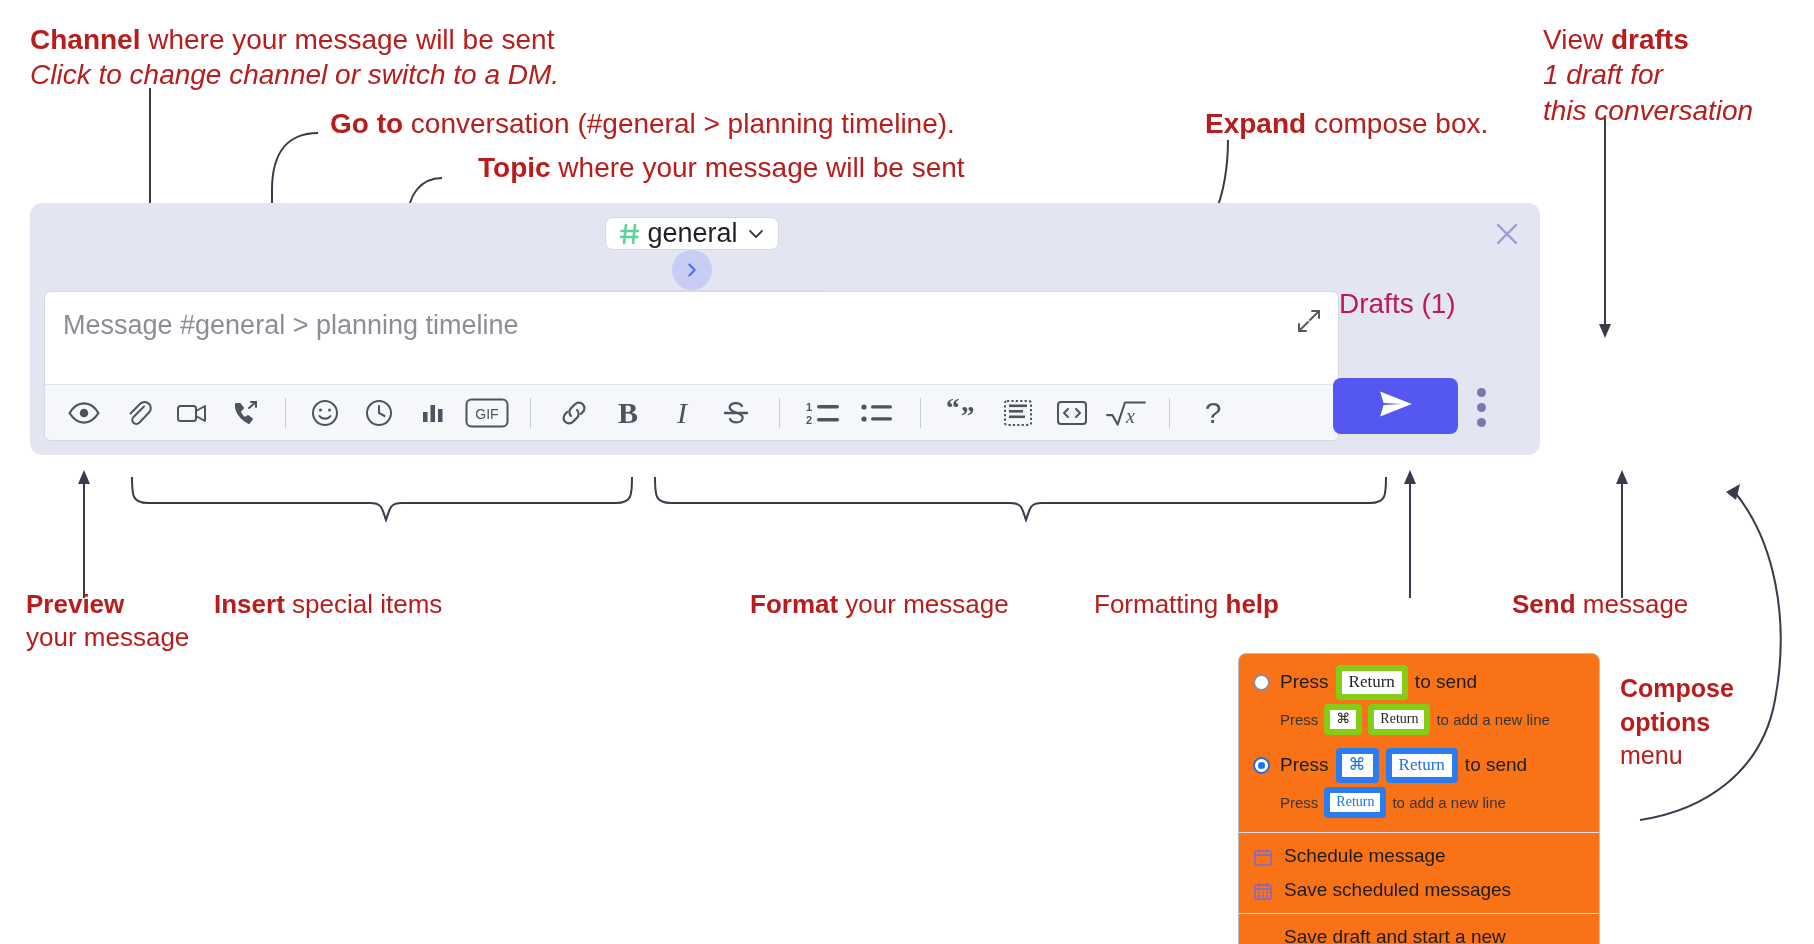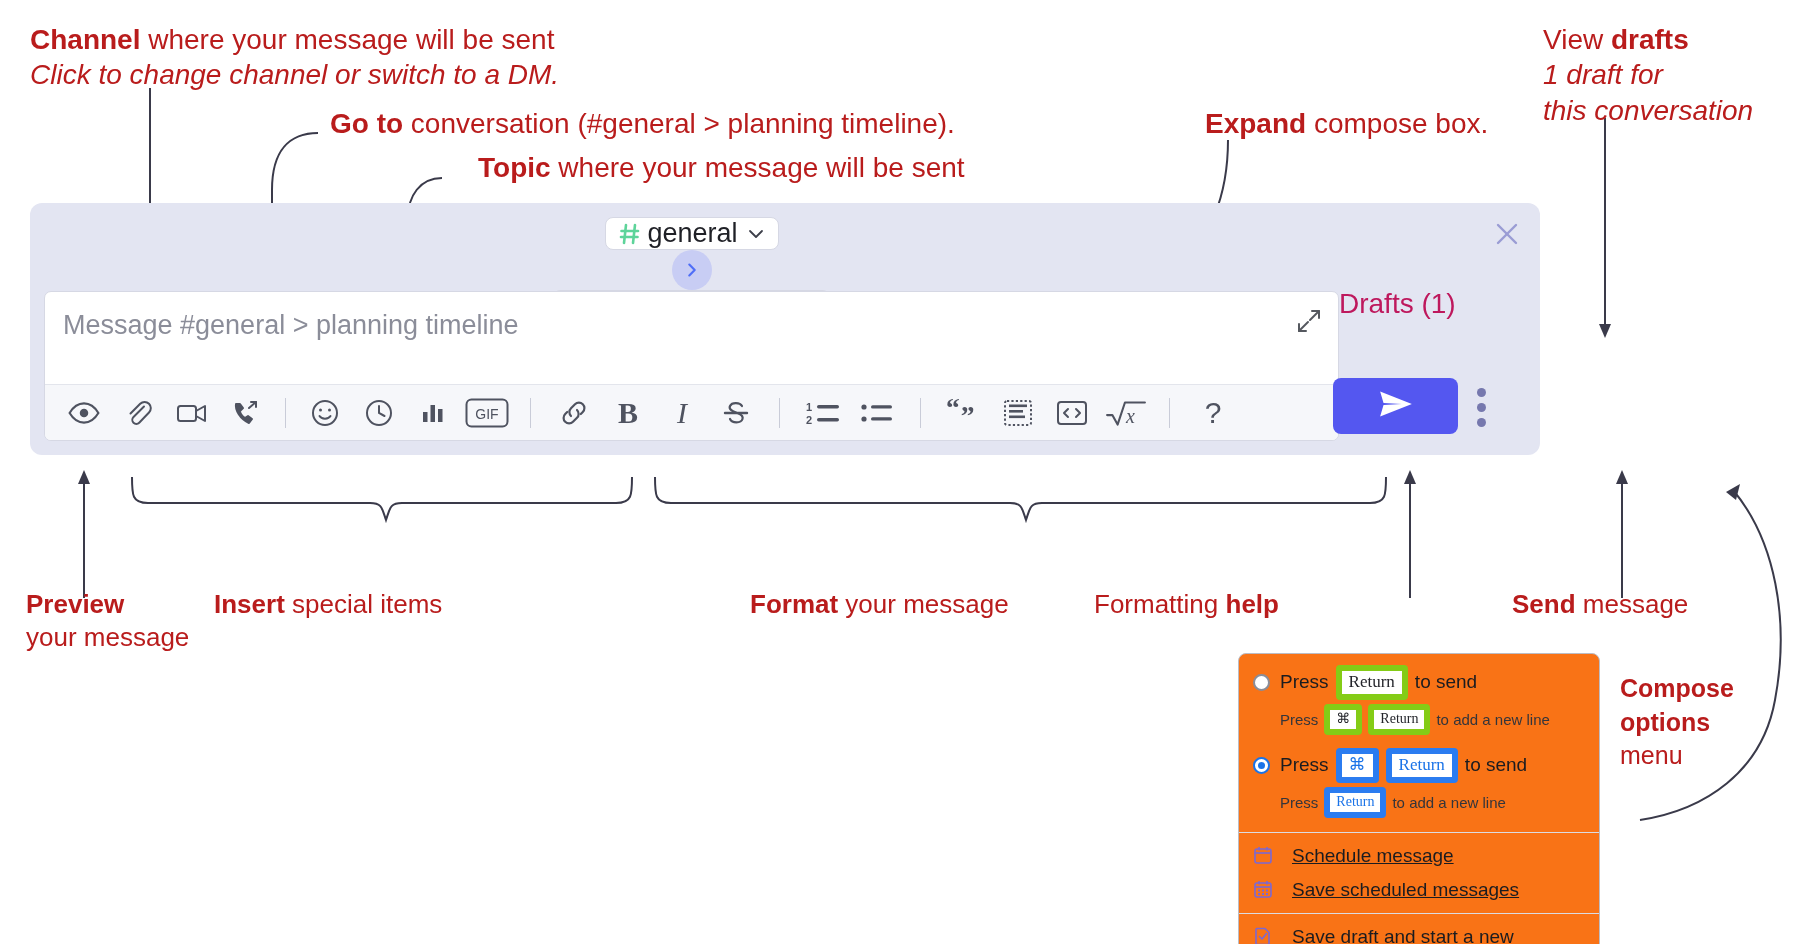--- a/index.html
+++ b/index.html
@@ -144,22 +144,22 @@
   .dd-sub { font-size: 15px; color: #34353b; display: flex; align-items: center; gap: 6px;
             padding: 3px 14px 6px 41px; }
   .key {
     display: inline-block; border: 6px solid #84cc16; border-radius: 4px;
     padding: 0px 7px; font-size: 17px; color: #24252b; background: #fff; line-height: 1.35; font-family: Liberation Serif, serif;
   }
   .dd-sub .key { font-size: 14px; padding: 0 6px; }
   .key.blue { border-color: #2b7cf0; color: #1a73e8; }
   .dd-divider { height: 1px; background: #dcdce2; }
   .dd-item {
-    display: flex; align-items: flex-start; gap: 19px;
-    padding: 6px 14px; font-size: 19px; color: #1b1c20; text-decoration: underline;
+    display: flex; align-items: flex-end; gap: 11px;
+    padding: 6px 14px; font-size: 19px; color: #1b1c20;
   }
   .dd-ic { width: 20px; height: 20px; flex: 0 0 auto; }
 </style>
 </head>
 <body>
 
 <div id="root">
 
   <svg id="lines" viewBox="0 0 1814 944" xmlns="http://www.w3.org/2000/svg">
     <g fill="none" stroke="#3a3a4a" stroke-width="2">

